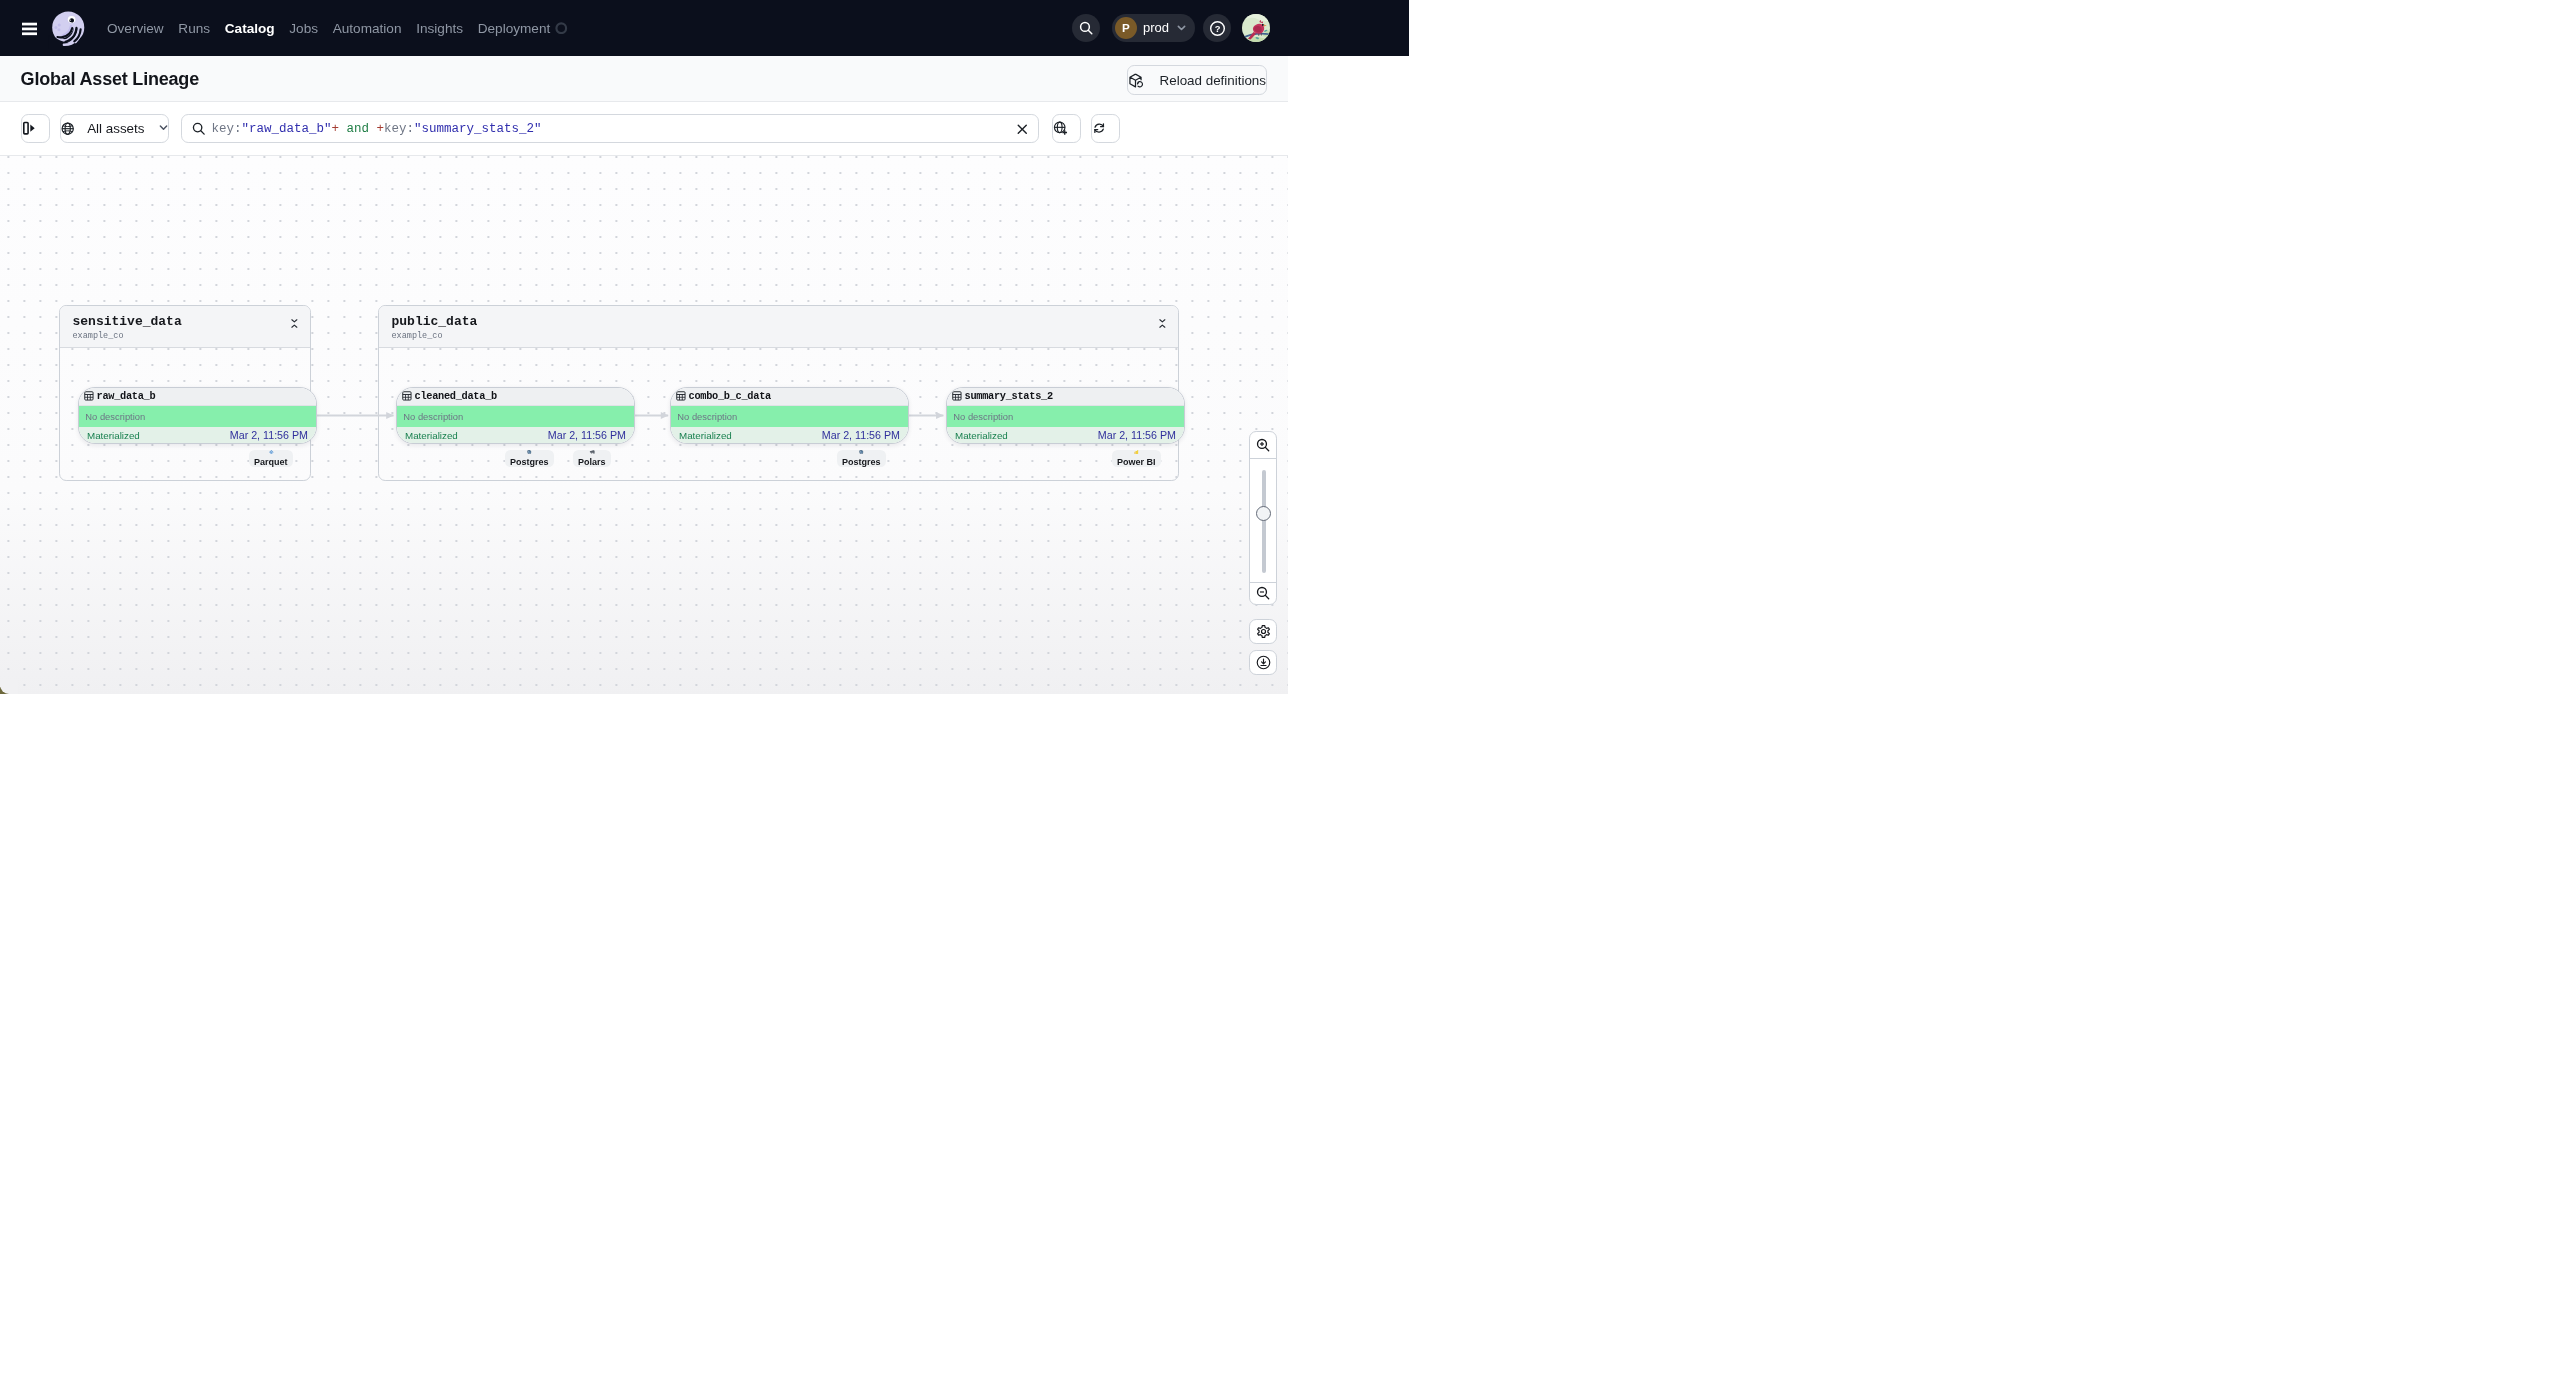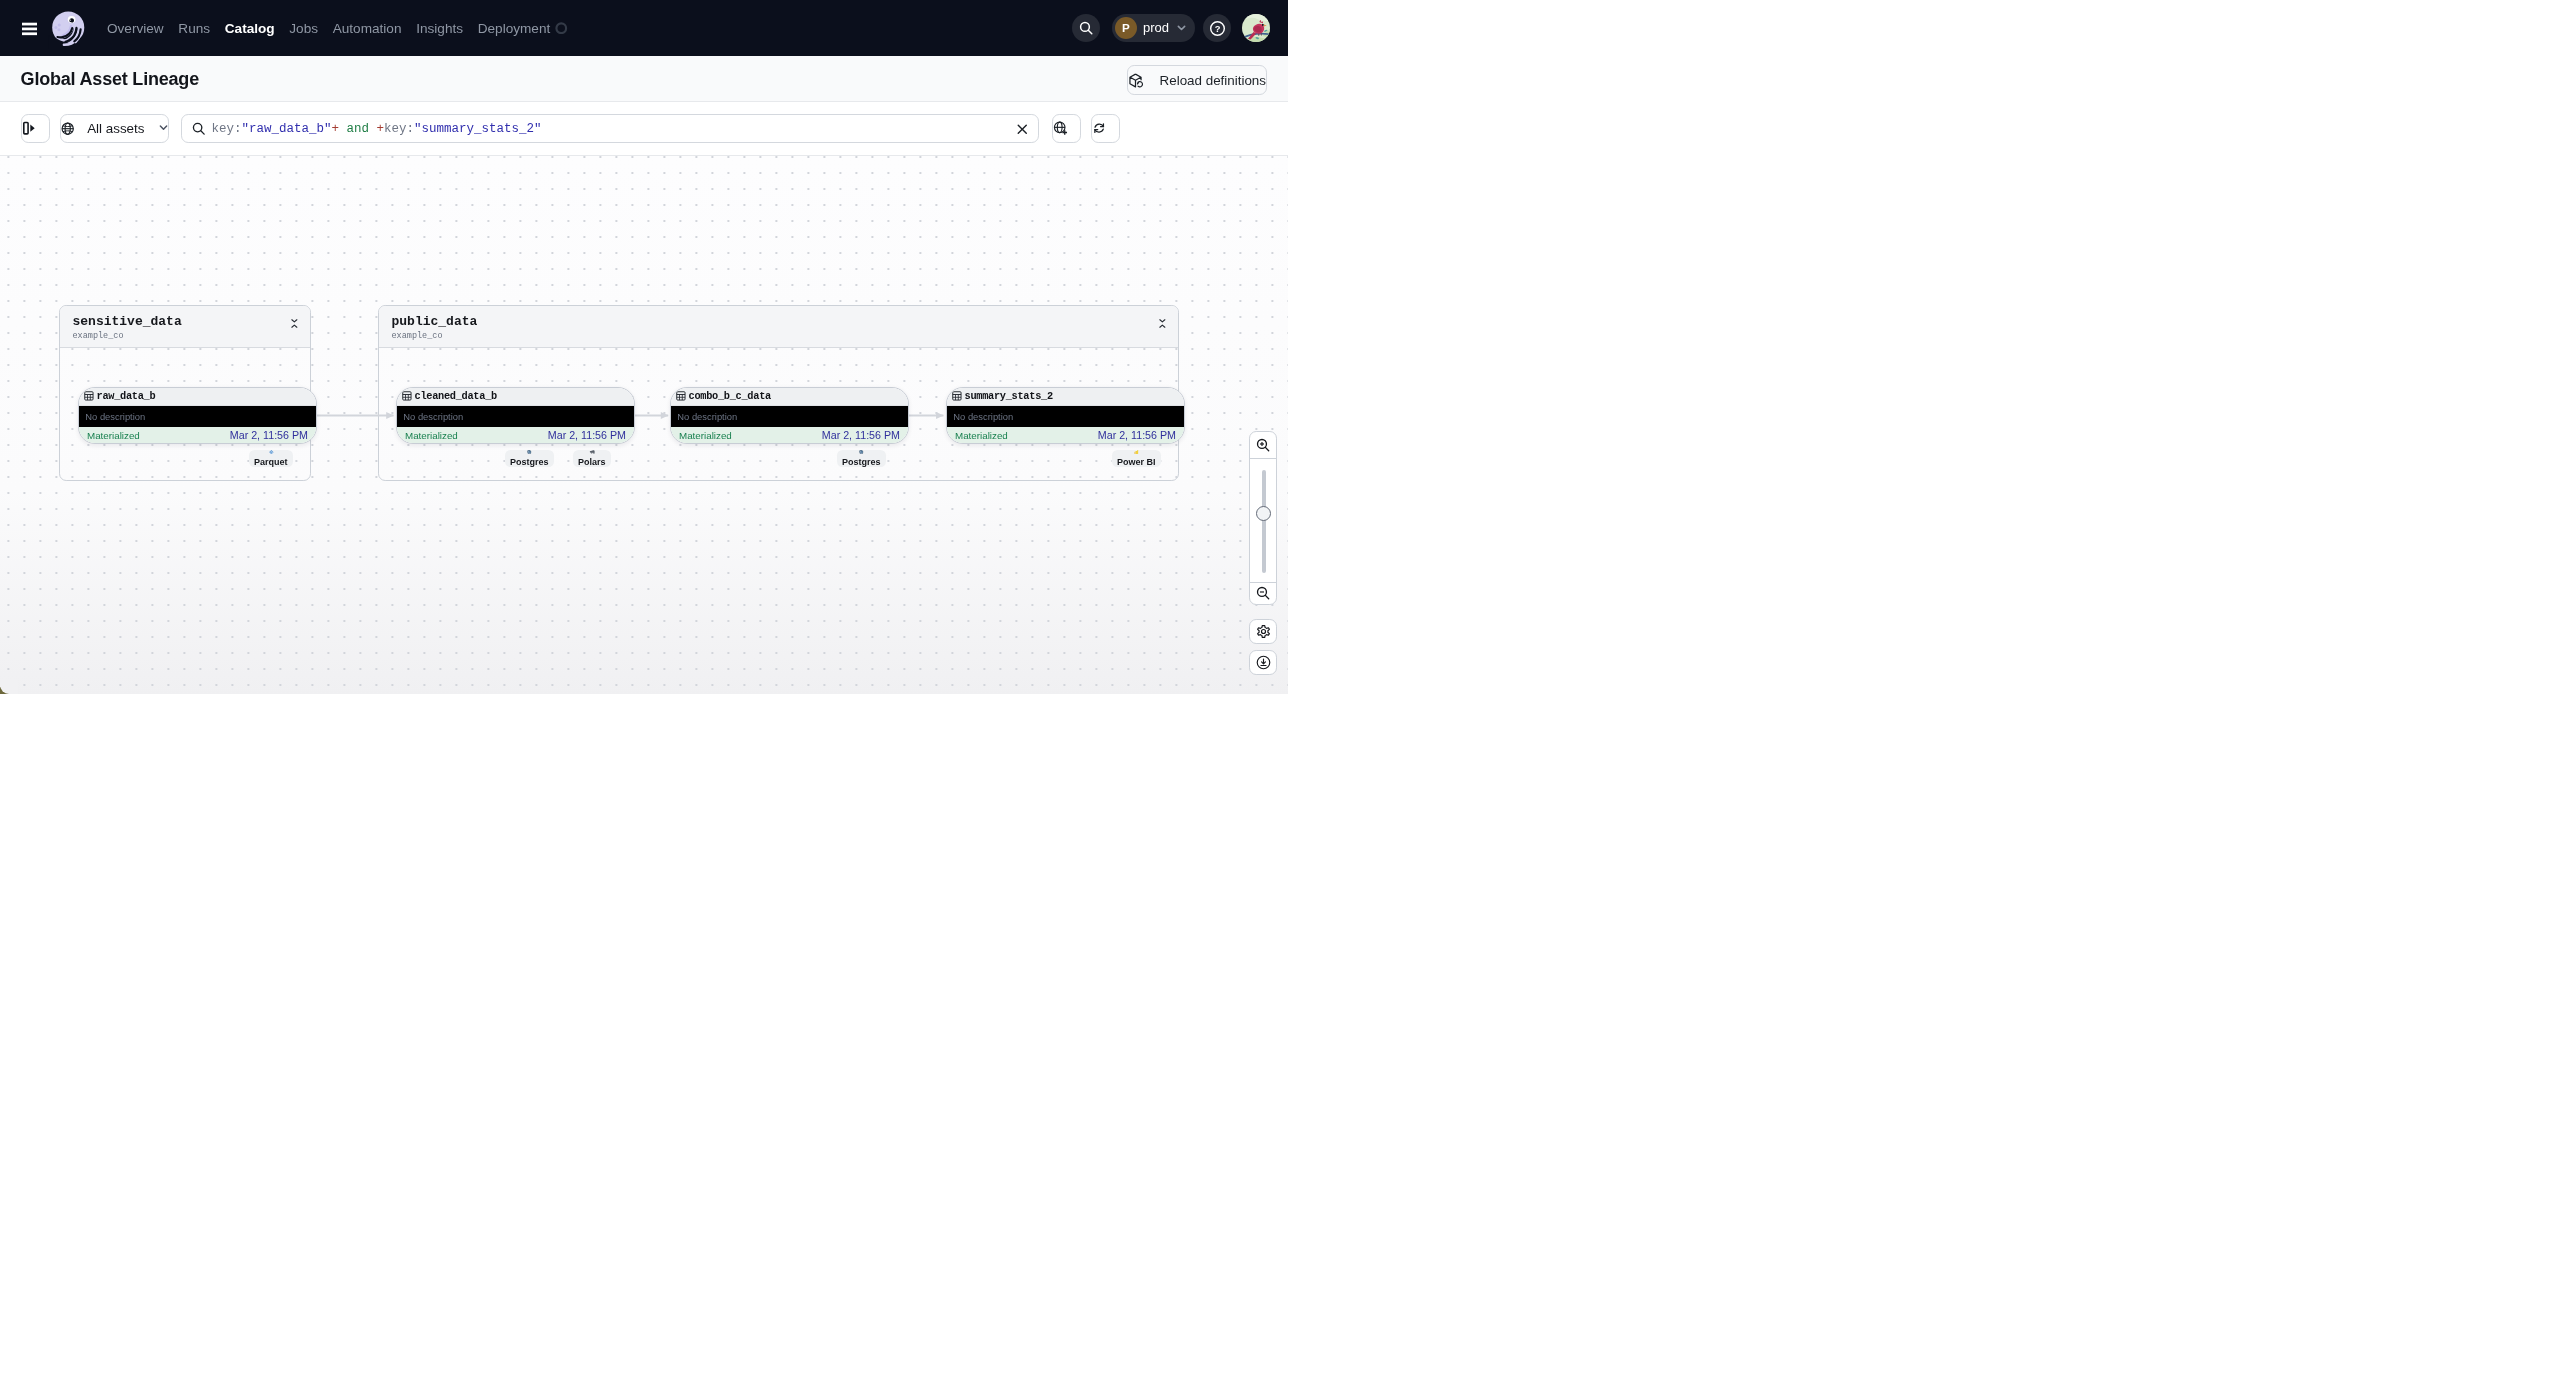--- a/index.html
+++ b/index.html
@@ -1,19 +1,19 @@
 <!DOCTYPE html>
 <html style="font-size:14.3px"><head>
 <meta charset="utf-8">
 <style>
 *{margin:0;padding:0;box-sizing:border-box;}
 html,body{width:1288px;height:695px;overflow:hidden;font-family:"Liberation Sans",sans-serif;background:#fff;}
 .mono{font-family:"Liberation Mono",monospace;}
 .abs{position:absolute;}
-#navbar{position:absolute;left:0;top:0;width:1288px;height:56px;background:#0b0f1c;}
+#navbar{position:absolute;left:0;top:0;width:1409px;height:56px;background:#0b0f1c;}
 #pagehead{position:absolute;left:0;top:56px;width:1288px;height:46px;background:#f9fafb;border-bottom:0.9px solid #e7e9ec;}
 #pagehead h1{position:absolute;left:20.6px;top:12.5px;font-size:18px;font-weight:600;color:#13151b;letter-spacing:-0.2px;}
 #toolbar{position:absolute;left:0;top:102px;width:1288px;height:54px;background:#fff;border-bottom:0.9px solid #e7e9ec;}
 #canvas{position:absolute;left:0;top:156px;width:1288px;height:538px;overflow:hidden;
  background-image:
    radial-gradient(circle, #d2d5db 0.8px, rgba(210,213,219,0) 1.2px),
    linear-gradient(180deg,#fdfdfe 0%,#fbfbfc 62%,#f0f0f2 100%);
  background-size:16px 16px, 100% 100%;
  background-position:0.4px -7px, 0 0;
  background-repeat:repeat, no-repeat;}
@@ -22,21 +22,21 @@
 .navitem.active{color:#fff;font-weight:700;}
 .darkcircle{position:absolute;border-radius:50%;background:#262a35;display:flex;align-items:center;justify-content:center;}
 .group{position:absolute;border:0.9px solid #ccd1d8;border-radius:7.2px;}
 .ghead{position:absolute;left:0;top:0;right:0;height:42px;background:#f4f5f7;border-bottom:0.9px solid #d8dbe0;border-radius:6.3px 6.3px 0 0;}
 .gtitle{position:absolute;left:12.5px;top:8px;font-size:13px;font-weight:700;color:#16181d;font-family:"Liberation Mono",monospace;}
 .gsub{position:absolute;left:12.5px;top:24.6px;font-size:8.5px;color:#6a7280;font-family:"Liberation Mono",monospace;}
 .gcollapse{position:absolute;top:13.4px;right:12.5px;}
 .node{position:absolute;top:231px;width:239px;height:57px;border:0.9px solid #c8cdd5;border-radius:17px;background:#fff;box-shadow:0 1.8px 4.5px rgba(20,30,50,0.08);overflow:hidden;}
 .nhead{height:17.7px;background:#eef0f2;border-bottom:0.9px solid #e0e3e7;display:flex;align-items:center;padding-left:5.4px;}
 .nname{font-family:"Liberation Mono",monospace;font-weight:700;font-size:10.3px;color:#111318;margin-left:2.4px;letter-spacing:-0.3px;}
-.ndesc{height:21px;display:flex;align-items:center;padding-left:6.3px;font-size:9.4px;color:#6d7585;background:#000000;}
+.ndesc{height:21px;display:flex;align-items:center;padding-left:6.3px;font-size:9.4px;color:#6d7585;background:#86efac;}
 .nmat{height:17.3px;background:#e3f1e8;display:flex;align-items:center;padding:0 8px;font-size:9.8px;}
 .nmat .m1{color:#1a8150;}
 .nmat .m2{margin-left:auto;color:#30309c;font-size:10.7px;}
 .pill{position:absolute;top:294px;height:17.4px;background:#eff1f3;border-radius:5.4px;display:flex;align-items:center;padding:0 5.4px;font-size:9px;font-weight:700;color:#16181d;gap:3.1px;flex-direction:column;}
 .rbox{position:absolute;left:1249px;width:28px;background:#fff;border:0.9px solid #cdd2d9;border-radius:7.2px;}
 </style>
 </head>
 <body>
 <div id="navbar">
 

